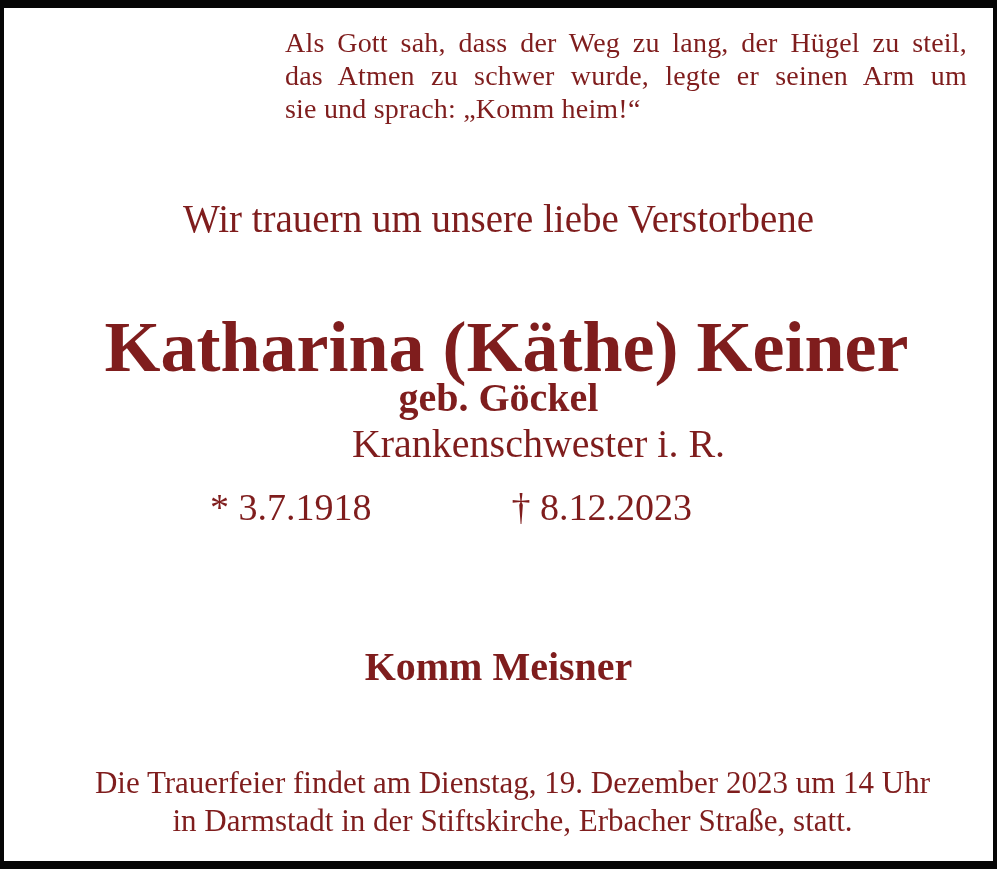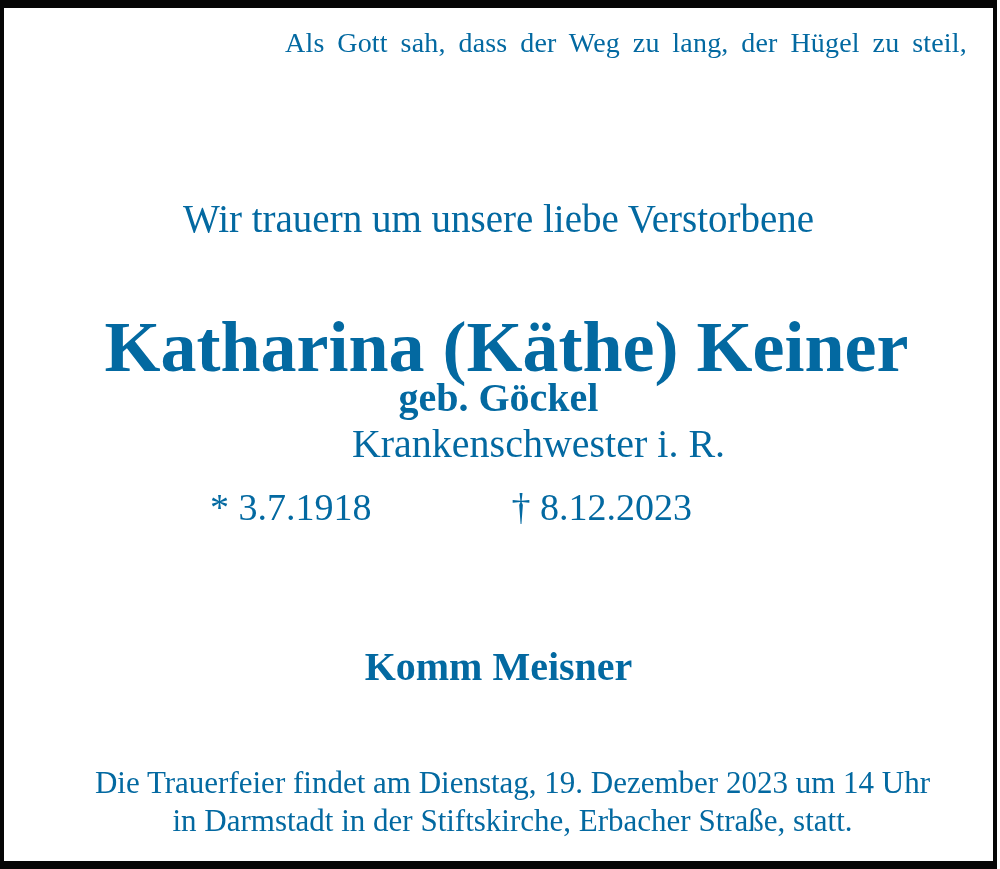--- a/index.html
+++ b/index.html
@@ -6,21 +6,21 @@
   html, body {
     margin: 0;
     padding: 0;
     background: #ffffff;
   }
   .page {
     position: relative;
     width: 1000px;
     height: 869px;
     background: #ffffff;
-    color: #0369a1;
+    color: #7f1d1d;
     font-family: "Liberation Serif", "DejaVu Serif", serif;
     overflow: hidden;
   }
   
   .frame {
     position: absolute;
     left: 0;
     top: 0;
     width: 997px;
     height: 869px;
@@ -109,20 +109,22 @@
 </style>
 </head>
 <body>
 
 <div class="page">
 
   <div class="frame"></div>
 
   <div class="epigraph">
     <div class="epi-just">Als Gott sah, dass der Weg zu lang, der Hügel zu steil,</div>
+    <div class="epi-just">das Atmen zu schwer wurde, legte er seinen Arm um</div>
+    <div>sie und sprach: „Komm heim!“</div>
   </div>
 
   <div class="centered intro">Wir trauern um unsere liebe Verstorbene</div>
 
   <h1 class="centered name">Katharina (Käthe) Keiner</h1>
 
   <div class="centered maiden">geb. Göckel</div>
 
   <div class="centered profession">Krankenschwester i. R.</div>
 

